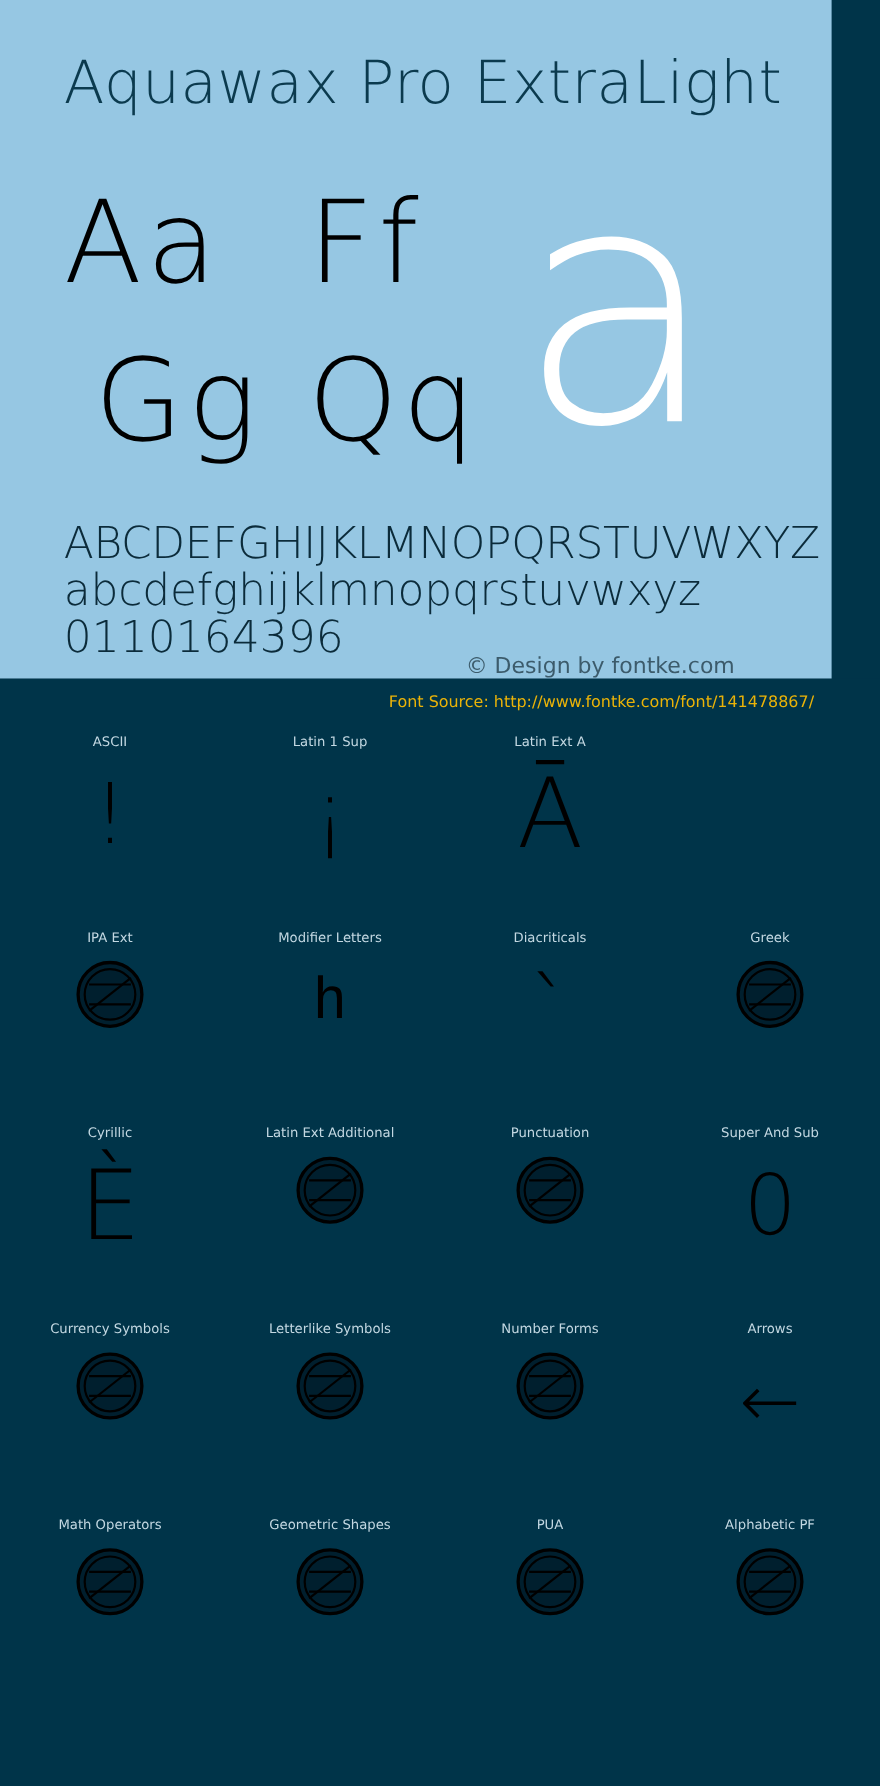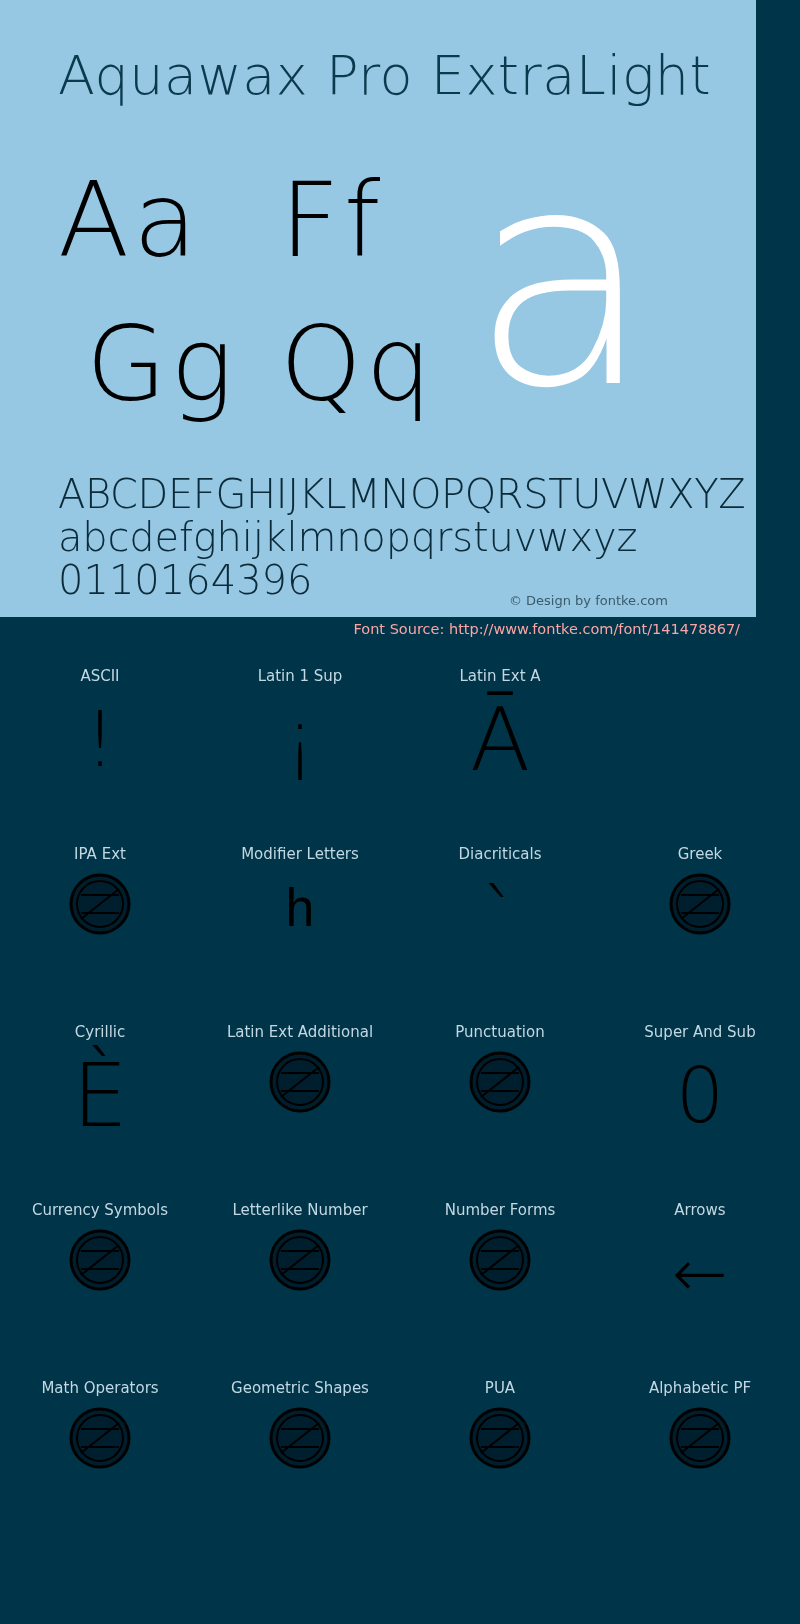--- a/index.html
+++ b/index.html
@@ -64,36 +64,36 @@
     letter-spacing:0.2px;
     white-space:nowrap;
     font-family:"DejaVu Sans",sans-serif;
   }
   .alpha-upper{top:472px;letter-spacing:-0.4px;}
   .alpha-lower{top:515px;letter-spacing:-0.2px;}
   .alpha-digits{top:558px;letter-spacing:0px;}
 
   .copyright{
     position:absolute;right:88px;top:593px;
-    font-size:13px;
+    font-size:20px;
     color:#3c5b6b;
     font-family:"DejaVu Sans",sans-serif;
     white-space:nowrap;
     margin-left:24px;
   }
 
   
   .blocks{
     position:absolute;left:0;top:617px;width:800px;height:1007px;
     background:#003449;
   }
   .fontsource{
-    position:absolute;right:60px;top:4px;
+    position:absolute;right:60px;top:14px;
     font-size:14.5px;
-    color:#fca5a5;
+    color:#eab308;
     font-family:"DejaVu Sans",sans-serif;
     white-space:nowrap;
   }
 
   .grid{
     position:absolute;left:0;top:36px;width:800px;
   }
   .grid-row{
     display:flex;
     width:800px;
@@ -101,21 +101,21 @@
   }
   .cell{
     width:200px;
     position:relative;
     display:flex;
     flex-direction:column;
     align-items:center;
   }
   .cell-label{
     margin-top:14px;
-    font-size:15px;
+    font-size:12px;
     color:#c3d8e2;
     text-align:center;
     font-family:"DejaVu Sans",sans-serif;
     white-space:nowrap;
   }
   .cell-glyph{
     position:absolute;
     top:32px;left:0;width:200px;
     text-align:center;
     font-size:76px;
@@ -266,21 +266,21 @@
         <div class="cell">
           <div class="nosupport">
             <svg width="62" height="62" viewBox="0 0 62 62">
               <circle cx="31" cy="31" r="29" fill="#001f2e" stroke="#000" stroke-width="3"></circle>
               <circle cx="31" cy="31" r="23" fill="none" stroke="#000" stroke-width="2"></circle>
               <line x1="12" y1="46" x2="50" y2="16" stroke="#000" stroke-width="2"></line>
               <line x1="12" y1="22" x2="50" y2="22" stroke="#000" stroke-width="2"></line>
               <line x1="12" y1="40" x2="50" y2="40" stroke="#000" stroke-width="2"></line>
             </svg>
           </div>
-          <div class="cell-label">Letterlike Number</div>
+          <div class="cell-label">Letterlike Symbols</div>
         </div>
         <div class="cell">
           <div class="nosupport">
             <svg width="62" height="62" viewBox="0 0 62 62">
               <circle cx="31" cy="31" r="29" fill="#001f2e" stroke="#000" stroke-width="3"></circle>
               <circle cx="31" cy="31" r="23" fill="none" stroke="#000" stroke-width="2"></circle>
               <line x1="12" y1="46" x2="50" y2="16" stroke="#000" stroke-width="2"></line>
               <line x1="12" y1="22" x2="50" y2="22" stroke="#000" stroke-width="2"></line>
               <line x1="12" y1="40" x2="50" y2="40" stroke="#000" stroke-width="2"></line>
             </svg>

